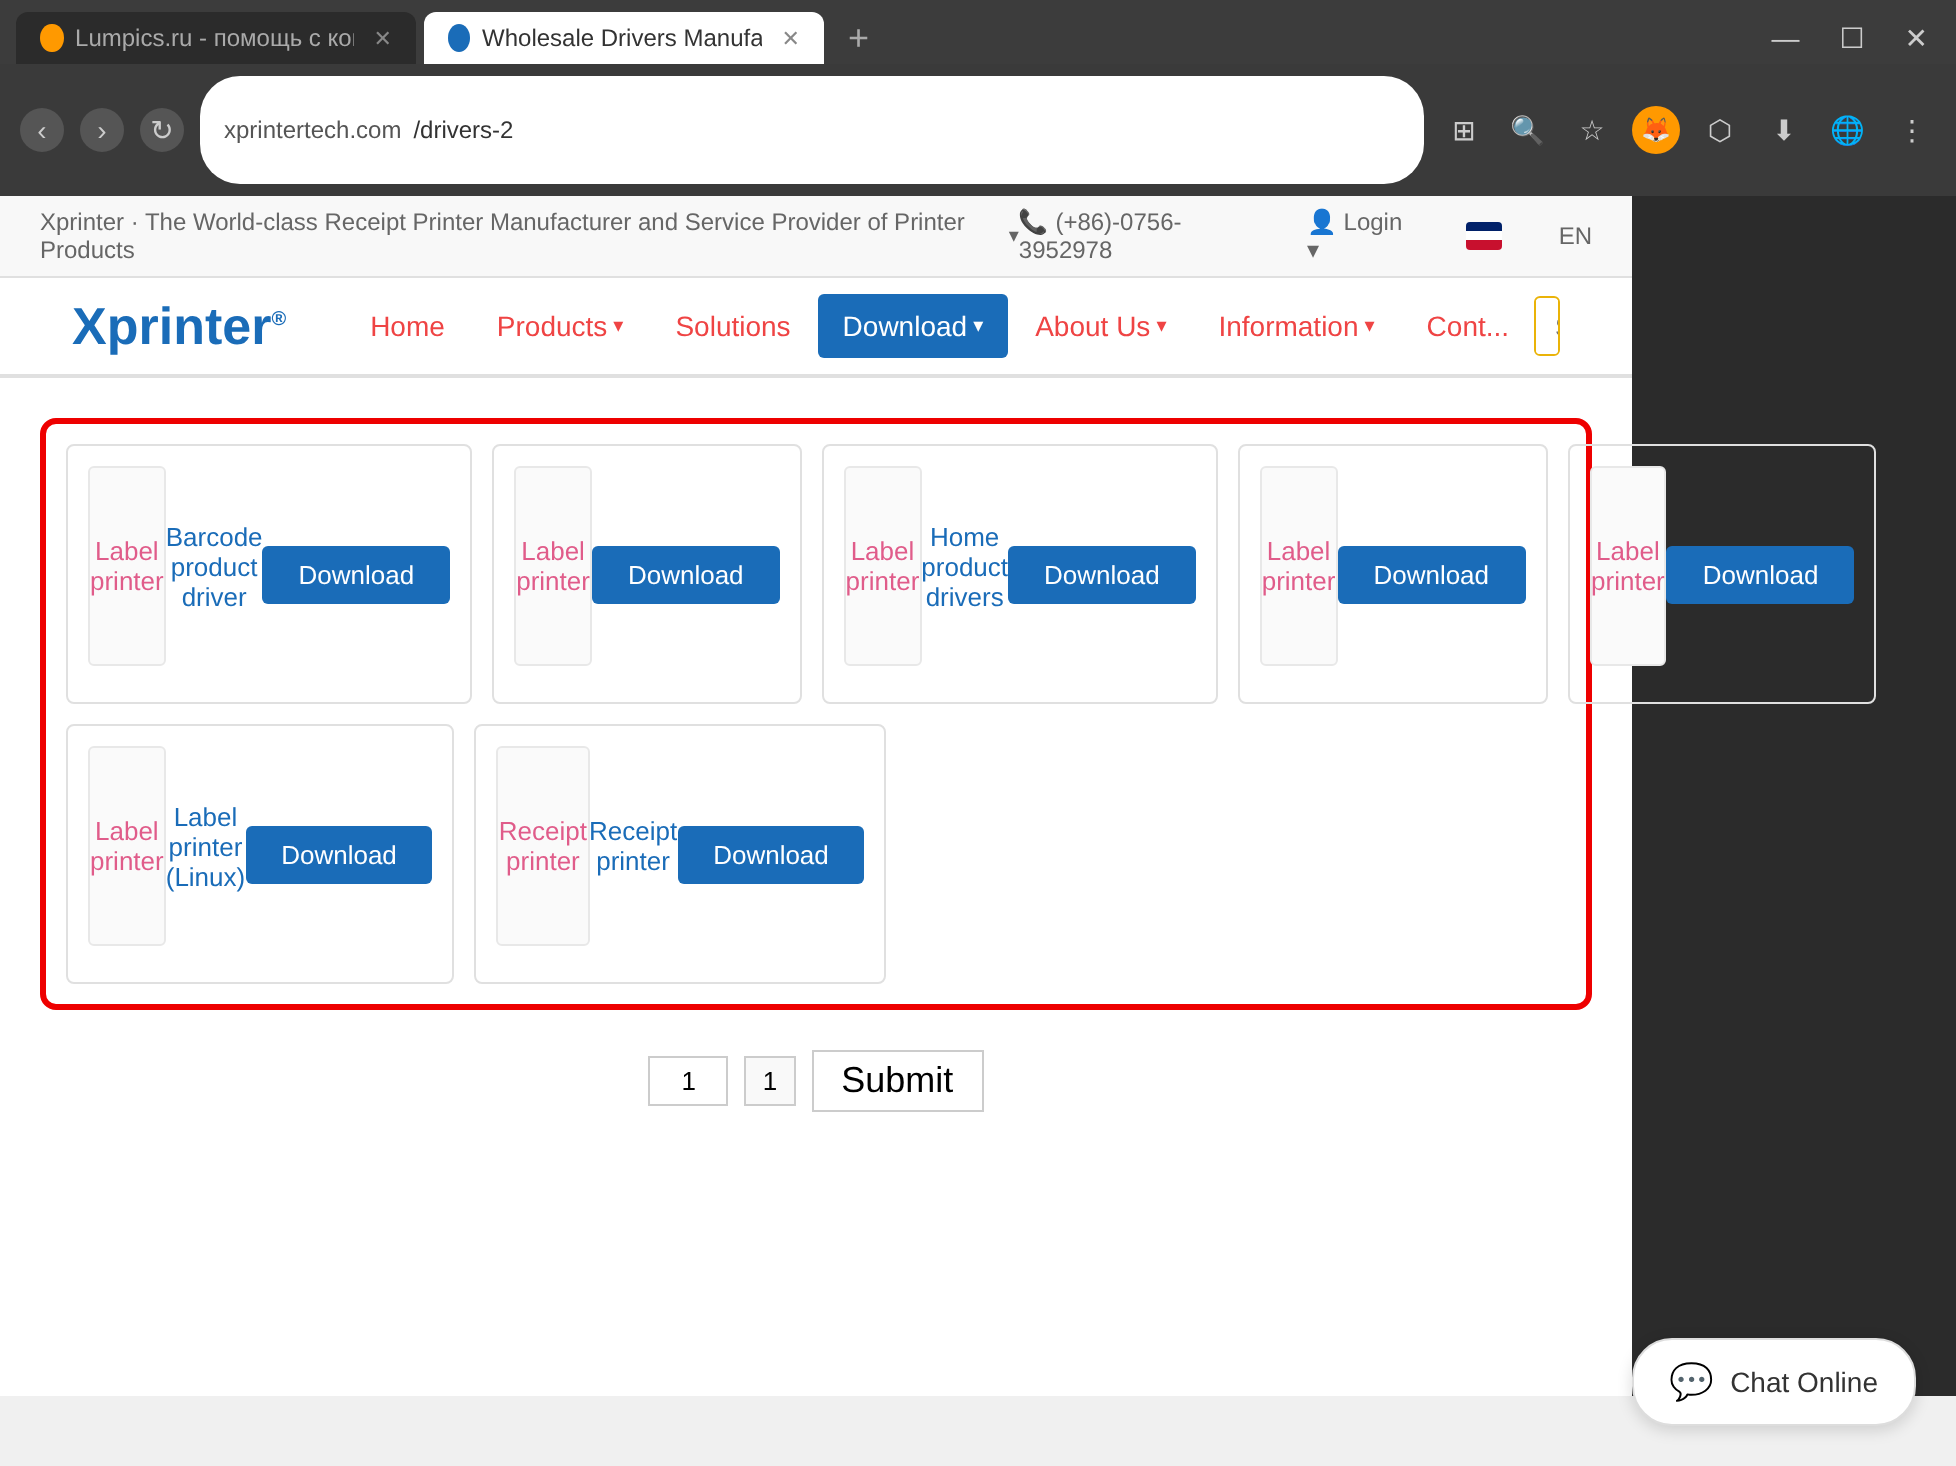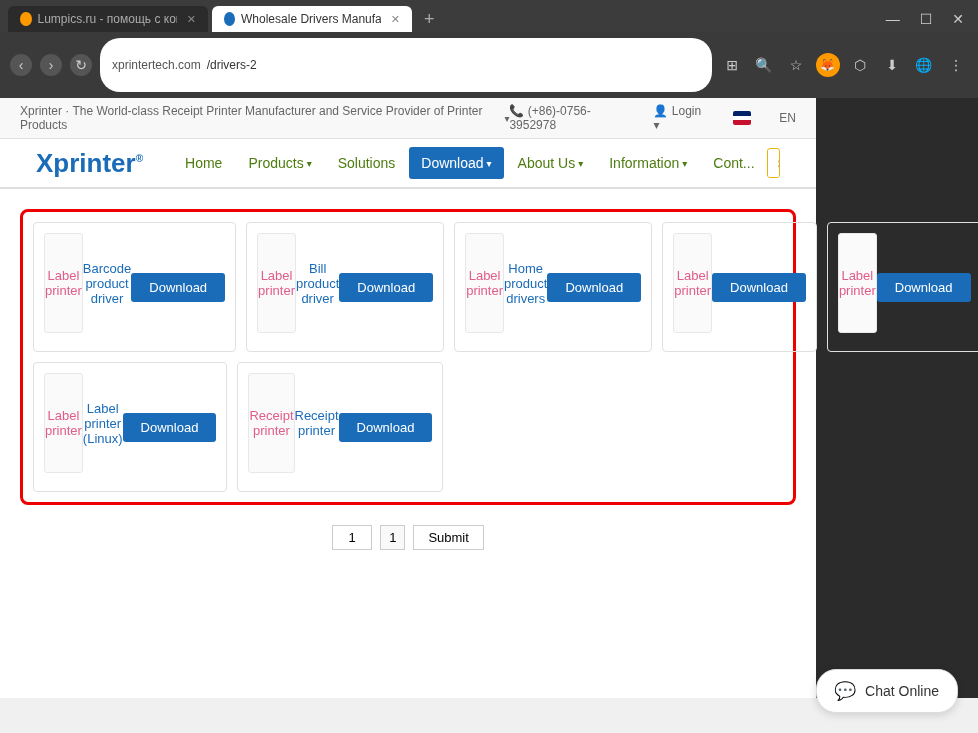--- a/index.html
+++ b/index.html
@@ -26,21 +26,21 @@
     .top-banner { background: #f8f8f8; border-bottom: 1px solid #e0e0e0; padding: 6px 20px; display: flex; justify-content: space-between; align-items: center; font-size: 12px; color: #666; }
     .top-banner-left { display: flex; align-items: center; gap: 4px; }
     .top-banner-right { display: flex; align-items: center; gap: 28px; }
     .flag { width: 20px; height: 14px; background: linear-gradient(180deg, #012169 33%, #fff 33%, #fff 66%, #c8102e 66%); border-radius: 2px; display: inline-block; }
 
     
     .navbar { display: flex; align-items: center; padding: 8px 36px; border-bottom: 2px solid #e0e0e0; gap: 0; }
     .logo { font-size: 26px; font-weight: bold; color: #1a6cb8; margin-right: 30px; }
     .logo sup { font-size: 10px; color: #1a6cb8; }
     .nav-items { display: flex; align-items: center; gap: 2px; flex: 1; }
-    .nav-item { padding: 8px 12px; font-size: 14px; color: #4d7c0f; cursor: pointer; display: flex; align-items: center; gap: 3px; white-space: nowrap; text-decoration: none; }
+    .nav-item { padding: 8px 12px; font-size: 14px; color: #ef4444; cursor: pointer; display: flex; align-items: center; gap: 3px; white-space: nowrap; text-decoration: none; }
     .nav-item.active { background: #1a6cb8; color: #fff; border-radius: 3px; }
     .nav-item .chevron { font-size: 10px; }
     .search-box { display: flex; align-items: center; border: 1px solid #eab308; border-radius: 3px; overflow: hidden; }
     .search-box input { border: none; outline: none; padding: 6px 10px; font-size: 13px; width: 140px; }
     .search-box button { background: #1a6cb8; border: none; color: #fff; padding: 6px 10px; cursor: pointer; font-size: 14px; }
 
     
     .main-content { padding: 20px; }
     .products-grid-container { border: 3px solid #e00; border-radius: 8px; padding: 10px; }
     .products-grid { display: grid; grid-template-columns: repeat(5, 1fr); gap: 10px; margin-bottom: 10px; }
@@ -49,21 +49,21 @@
     .product-card { border: 1px solid #e0e0e0; border-radius: 4px; padding: 10px; display: flex; flex-direction: row; align-items: center; }
     .product-image-area { width: 100%; height: 100px; border: 1px solid #e8e8e8; border-radius: 3px; display: flex; align-items: center; justify-content: center; margin-bottom: 8px; background: #fafafa; }
     .product-image-label { color: #e05c8a; font-size: 13px; text-align: center; }
     .product-title { font-size: 13px; color: #1a6cb8; text-align: center; margin-bottom: 8px; font-weight: 500; min-height: 36px; display: flex; align-items: center; justify-content: center; }
     .download-btn { background: #1a6cb8; color: #fff; border: none; padding: 7px 18px; border-radius: 3px; font-size: 13px; cursor: pointer; font-weight: 500; }
 
     
     .pagination { display: flex; justify-content: center; align-items: center; padding: 20px; gap: 8px; }
     .page-input { width: 40px; border: 1px solid #ccc; text-align: center; padding: 4px; font-size: 13px; }
     .page-total { border: 1px solid #ccc; padding: 4px 8px; font-size: 13px; background: #f9f9f9; }
-    .submit-btn { background: #fff; border: 1px solid #ccc; padding: 4px 14px; font-size: 13px; cursor: pointer; }
+    .submit-btn { background: #fff; border: 1px solid #ccc; padding: 4px 14px; font-size: 18px; cursor: pointer; }
 
     
     .chat-widget { position: fixed; bottom: 20px; right: 20px; background: #fff; border: 1px solid #ddd; border-radius: 20px; padding: 10px 18px; display: flex; align-items: center; gap: 8px; box-shadow: 0 2px 8px rgba(0,0,0,0.15); cursor: pointer; font-size: 14px; color: #333; }
     .chat-icon { color: #1a6cb8; font-size: 18px; }
 
     .window-controls { display: flex; gap: 8px; margin-left: auto; align-items: center; }
     .win-ctrl { color: #ccc; font-size: 14px; cursor: pointer; padding: 2px 6px; }
   </style>
 </head>
 <body>
@@ -165,21 +165,20 @@
               <span class="product-image-label">Label printer</span>
             </div>
             <div class="product-title">Barcode product driver</div>
             <button class="download-btn">Download</button>
           </div>
 
           <div class="product-card">
             <div class="product-image-area">
               <span class="product-image-label">Label printer</span>
             </div>
-            <div class="product-title">Bill product driver</div>
             <button class="download-btn">Download</button>
           </div>
 
           <div class="product-card">
             <div class="product-image-area">
               <span class="product-image-label">Label printer</span>
             </div>
             <div class="product-title">Home product drivers</div>
             <button class="download-btn">Download</button>
           </div>

